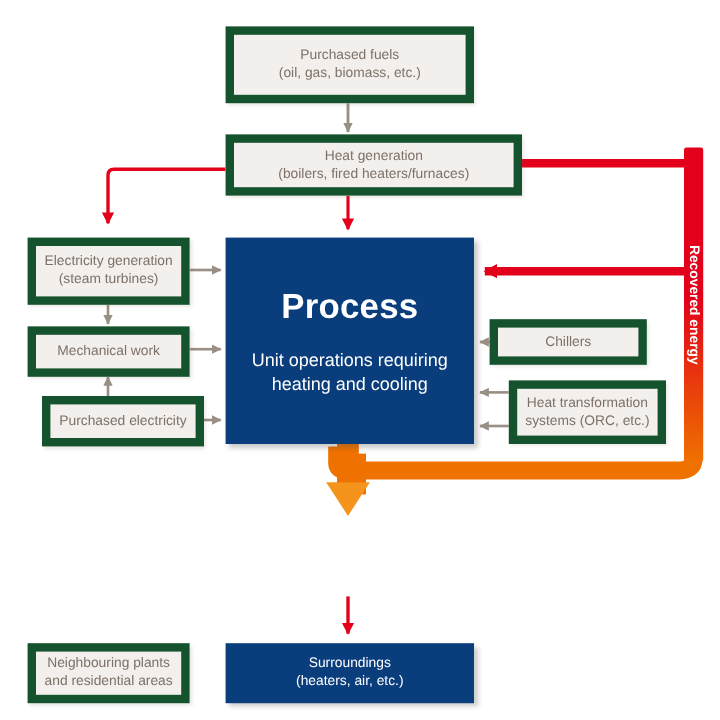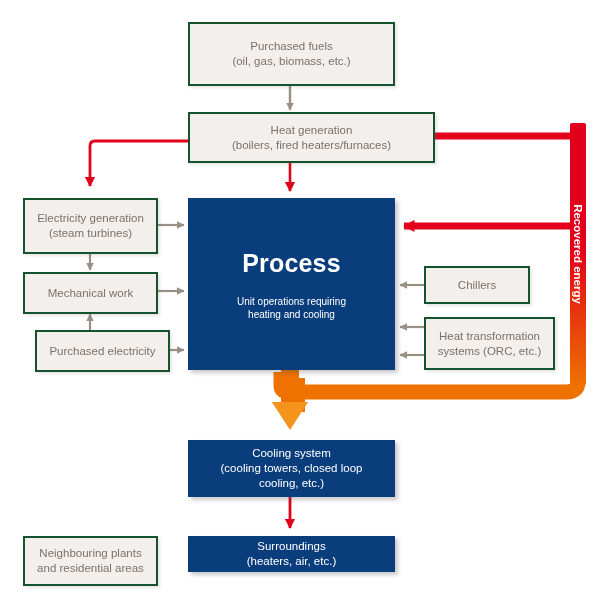--- a/index.html
+++ b/index.html
@@ -21,41 +21,41 @@
     position: absolute;
     box-sizing: border-box;
     display: flex;
     align-items: center;
     justify-content: center;
     text-align: center;
     line-height: 1.28;
   }
   .node-beige {
     background: #f2efec;
-    border: 2px solid #14532d;
+    border: 7px solid #14532d;
     color: #7d7168;
     font-size: 11.5px;
     box-shadow: 2px 2px 3px rgba(120,110,100,0.18);
   }
   .node-blue {
     background: #0a3d7c;
     color: #ffffff;
     font-size: 11.5px;
     box-shadow: 3px 3px 4px rgba(80,80,80,0.30);
   }
   .node-inner { padding: 0 6px; }
   .proc-title {
-    font-size: 25px;
+    font-size: 29px;
     font-weight: bold;
     letter-spacing: 0.2px;
     margin-bottom: 16px;
     display: block;
   }
   .proc-sub {
-    font-size: 10px;
+    font-size: 15px;
     display: block;
     line-height: 1.3;
   }
   #svg-layer {
     position: absolute;
     left: 0; top: 0;
     width: 600px; height: 600px;
     pointer-events: none;
   }
   .rec-bar {
@@ -213,42 +213,35 @@
   </div>
 
   <div class="node node-blue" style="left:188px; top:198px; width:207px; height:172px;">
     <div class="node-inner">
       <span class="proc-title">Process</span>
       <span class="proc-sub">Unit operations requiring</span>
       <span class="proc-sub">heating and cooling</span>
     </div>
   </div>
 
-  <div class="node node-beige" style="left:424px; top:266px; width:106px; height:38px;">
+  <div class="node node-beige" style="left:408px; top:266px; width:131px; height:38px;">
     <div class="node-inner">
       <div>Chillers</div>
     </div>
   </div>
 
   <div class="node node-beige" style="left:424px; top:317px; width:131px; height:53px;">
     <div class="node-inner">
       <div>Heat transformation</div>
       <div>systems (ORC, etc.)</div>
     </div>
   </div>
 
-  <div class="node node-blue" style="left:188px; top:440px; width:207px; height:57px;">
-    <div class="node-inner">
-      <div>Cooling system</div>
-      <div>(cooling towers, closed loop</div>
-      <div>cooling, etc.)</div>
-    </div>
-  </div>
-
-  <div class="node node-blue" style="left:188px; top:536px; width:207px; height:36px;">
+
+  <div class="node node-blue" style="left:188px; top:536px; width:207px; height:50px;">
     <div class="node-inner">
       <div>Surroundings</div>
       <div>(heaters, air, etc.)</div>
     </div>
   </div>
 
   <div class="node node-beige" style="left:23px; top:536px; width:135px; height:50px;">
     <div class="node-inner">
       <div>Neighbouring plants</div>
       <div>and residential areas</div>

